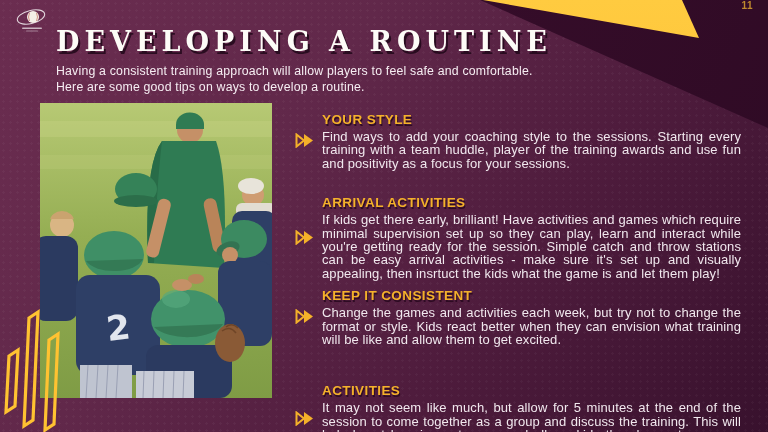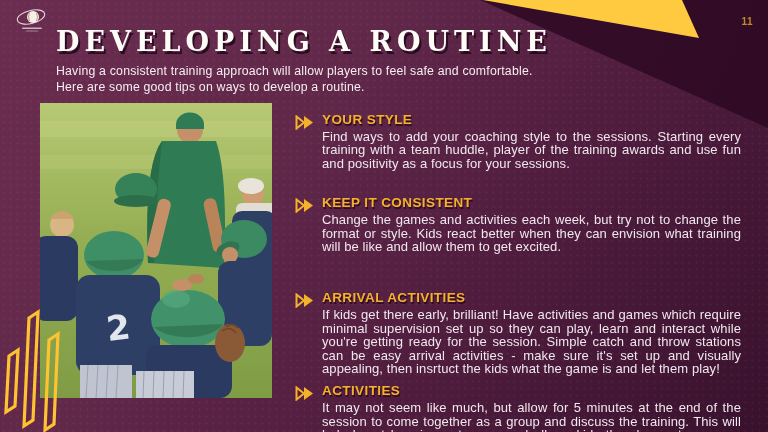--- a/index.html
+++ b/index.html
@@ -26,21 +26,21 @@
     background: linear-gradient(115deg, #3c0f2e 0%, #2e0a24 100%);
     clip-path: polygon(480px 0, 768px 0, 768px 128px);
   }
   .yellow-wedge {
     position: absolute; inset: 0;
     background: linear-gradient(180deg, #ffcb40 0%, #f8b428 100%);
     clip-path: polygon(483px 0, 682px 0, 699px 38px);
   }
 
   .page-number {
-    position: absolute; top: 16px; right: 15px;
+    position: absolute; top: 0; right: 15px;
     font-size: 10px; font-weight: bold; color: #c08a2e;
     letter-spacing: 0.5px;
   }
 
   .logo { position: absolute; top: 6px; left: 15px; width: 34px; height: 30px; }
 
   .header { position: absolute; left: 56px; top: 26px; width: 700px; }
   .title {
     font-family: "DejaVu Serif", serif;
     font-weight: bold;
@@ -67,21 +67,21 @@
 
   .deco-chevrons {
     position: absolute; left: 3px; top: 306px;
     width: 60px; height: 126px;
   }
 
   .content-col {
     position: absolute; left: 295px; top: 112px;
     width: 446px;
   }
-  .section { display: flex; align-items: flex-start; }
+  .section { display: flex; align-items: center; }
   .section .icon-cell { width: 27px; flex: 0 0 27px; padding-top: 3px; }
   .section-body-wrap { flex: 1; }
   .section-title {
     font-size: 13.5px; font-weight: bold;
     color: #f4b12a;
     letter-spacing: 0.4px;
     text-shadow: 1px 1.5px 0 rgba(40,8,30,0.85);
     margin-bottom: 3px;
   }
   .section-text {
@@ -229,46 +229,46 @@
           <path d="M1.5 1.5 L9 7.5 L1.5 13.5 Z" fill="none" stroke="#F4B12A" stroke-width="2"></path>
           <path d="M9 1 L18 7.5 L9 14 Z" fill="#F4B12A"></path>
         </svg>
       </div>
       <div class="section-body-wrap">
         <div class="section-title">YOUR STYLE</div>
         <div class="section-text">Find ways to add your coaching style to the sessions.  Starting every training with a team huddle, player of the training awards and use fun and positivity as a focus for your sessions.</div>
       </div>
     </div>
 
+    <div class="section s2">
+      <div class="icon-cell">
+        <svg width="19" height="15" viewBox="0 0 19 15">
+          <path d="M1.5 1.5 L9 7.5 L1.5 13.5 Z" fill="none" stroke="#F4B12A" stroke-width="2"></path>
+          <path d="M9 1 L18 7.5 L9 14 Z" fill="#F4B12A"></path>
+        </svg>
+      </div>
+      <div class="section-body-wrap">
+        <div class="section-title">ARRIVAL ACTIVITIES</div>
+        <div class="section-text">If kids get there early, brilliant! Have activities and games which require minimal supervision set up so they can play, learn and interact while you're getting ready for the session.  Simple catch and throw stations can be easy arrival activities - make sure it's set up and visually appealing, then insrtuct the kids what the game is and let them play!</div>
+      </div>
+    </div>
+
     <div class="section s3">
       <div class="icon-cell">
         <svg width="19" height="15" viewBox="0 0 19 15">
           <path d="M1.5 1.5 L9 7.5 L1.5 13.5 Z" fill="none" stroke="#F4B12A" stroke-width="2"></path>
           <path d="M9 1 L18 7.5 L9 14 Z" fill="#F4B12A"></path>
         </svg>
       </div>
       <div class="section-body-wrap">
         <div class="section-title">KEEP IT CONSISTENT</div>
         <div class="section-text">Change the games and activities each week, but try not to change the format or style.  Kids react better when they can envision what training will be like and allow them to get excited.</div>
       </div>
     </div>
 
-    <div class="section s2">
-      <div class="icon-cell">
-        <svg width="19" height="15" viewBox="0 0 19 15">
-          <path d="M1.5 1.5 L9 7.5 L1.5 13.5 Z" fill="none" stroke="#F4B12A" stroke-width="2"></path>
-          <path d="M9 1 L18 7.5 L9 14 Z" fill="#F4B12A"></path>
-        </svg>
-      </div>
-      <div class="section-body-wrap">
-        <div class="section-title">ARRIVAL ACTIVITIES</div>
-        <div class="section-text">If kids get there early, brilliant! Have activities and games which require minimal supervision set up so they can play, learn and interact while you're getting ready for the session.  Simple catch and throw stations can be easy arrival activities - make sure it's set up and visually appealing, then insrtuct the kids what the game is and let them play!</div>
-      </div>
-    </div>
-
     <div class="section s4">
       <div class="icon-cell">
         <svg width="19" height="15" viewBox="0 0 19 15">
           <path d="M1.5 1.5 L9 7.5 L1.5 13.5 Z" fill="none" stroke="#F4B12A" stroke-width="2"></path>
           <path d="M9 1 L18 7.5 L9 14 Z" fill="#F4B12A"></path>
         </svg>
       </div>
       <div class="section-body-wrap">
         <div class="section-title">ACTIVITIES</div>
         <div class="section-text">It may not seem like much, but allow for 5 minutes at the end of the session to come together as a group and discuss the training.  This will help boost learning outcomes and allows kids the chance to express what they enjoyed, while giving you real time feedback.</div>

